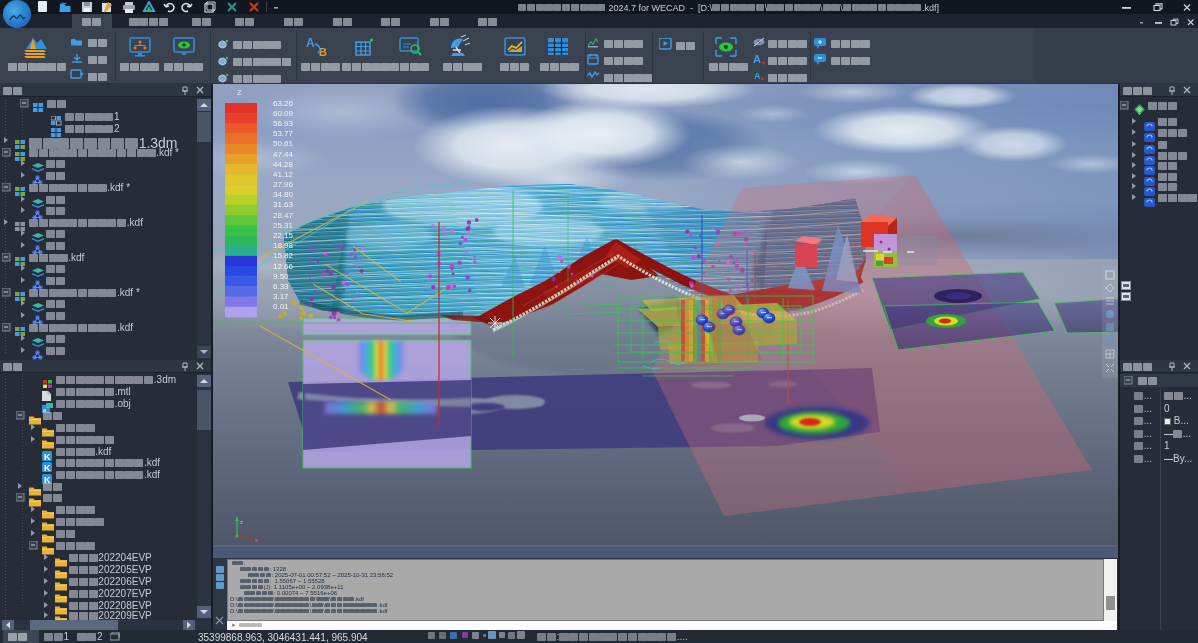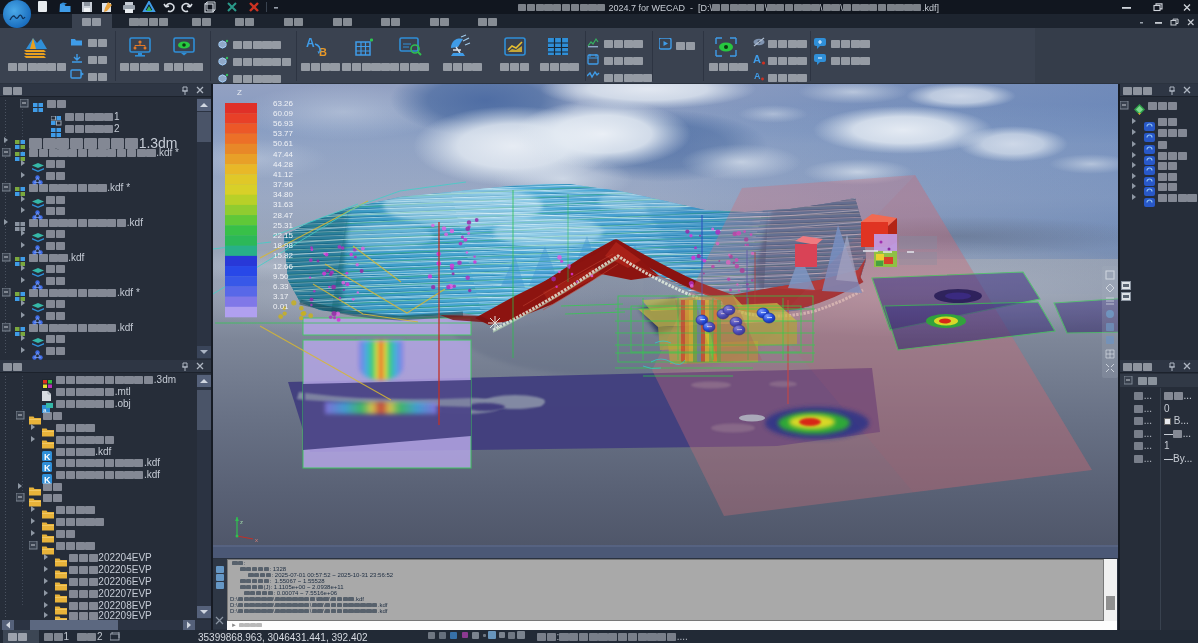--- a/index.html
+++ b/index.html
@@ -748,21 +748,21 @@
 <div class="abs" style="left:227px;top:621px;width:890px;height:10px;background:#fdfdfd;"></div>
 <div class="abs row" style="left:231px;top:622px;font-size:6px;color:#888;">► <i class="c"></i><i class="c"></i><i class="c"></i><i class="c"></i></div>
 <div class="abs" style="left:0;top:630px;width:1198px;height:13px;background:#222a36;"></div>
 <div class="abs" style="left:3px;top:630px;width:36px;height:13px;background:#3c4654;"></div>
 <div class="abs row" style="left:8px;top:631px;font-size:10px;color:#e2e6ec;"><i class="c"></i><i class="c"></i></div>
 <div class="abs row" style="left:44px;top:631px;font-size:10px;color:#c2c8d0;"><i class="c"></i><i class="c"></i>1&nbsp;&nbsp;&nbsp;<i class="c"></i><i class="c"></i>2</div>
 <svg class="abs" style="left:110px;top:632px" width="11" height="9">
     <rect x="0" y="2" width="9" height="6" fill="none" stroke="#9aa2ae"></rect>
     <path d="M2,2 v-2 h7 v6" fill="none" stroke="#9aa2ae"></path>
   </svg>
-<div class="abs row" style="left:198px;top:632px;font-size:10px;color:#d7dbe2;">35399868.963, 3046431.441, 392.402</div>
+<div class="abs row" style="left:198px;top:632px;font-size:10px;color:#d7dbe2;">35399868.963, 3046431.441, 965.904</div>
 <div class="abs" style="left:428px;top:632px;width:7px;height:7px;background:#8a919c;opacity:.75;border-radius:1px;"></div>
 <div class="abs" style="left:439px;top:632px;width:7px;height:7px;background:#7f8894;opacity:.75;border-radius:1px;"></div>
 <div class="abs" style="left:450px;top:632px;width:7px;height:7px;background:#3f8ad0;opacity:.75;border-radius:1px;"></div>
 <div class="abs" style="left:462px;top:632px;width:6px;height:6px;background:#b040b0;opacity:.75;border-radius:1px;"></div>
 <div class="abs" style="left:472px;top:632px;width:7px;height:7px;background:#9aa2ac;opacity:.75;border-radius:1px;"></div>
 <div class="abs" style="left:483px;top:634px;width:3px;height:3px;background:#8a919c;opacity:.75;border-radius:1px;"></div>
 <div class="abs" style="left:488px;top:631px;width:8px;height:8px;background:#7fb8e8;opacity:.75;border-radius:1px;"></div>
 <div class="abs" style="left:499px;top:632px;width:6px;height:6px;background:#9aa2ac;opacity:.75;border-radius:1px;"></div>
 <div class="abs" style="left:508px;top:632px;width:7px;height:7px;background:#8a919c;opacity:.75;border-radius:1px;"></div>
 <div class="abs" style="left:517px;top:631px;width:8px;height:8px;background:#9aa2ac;opacity:.75;border-radius:1px;"></div>

